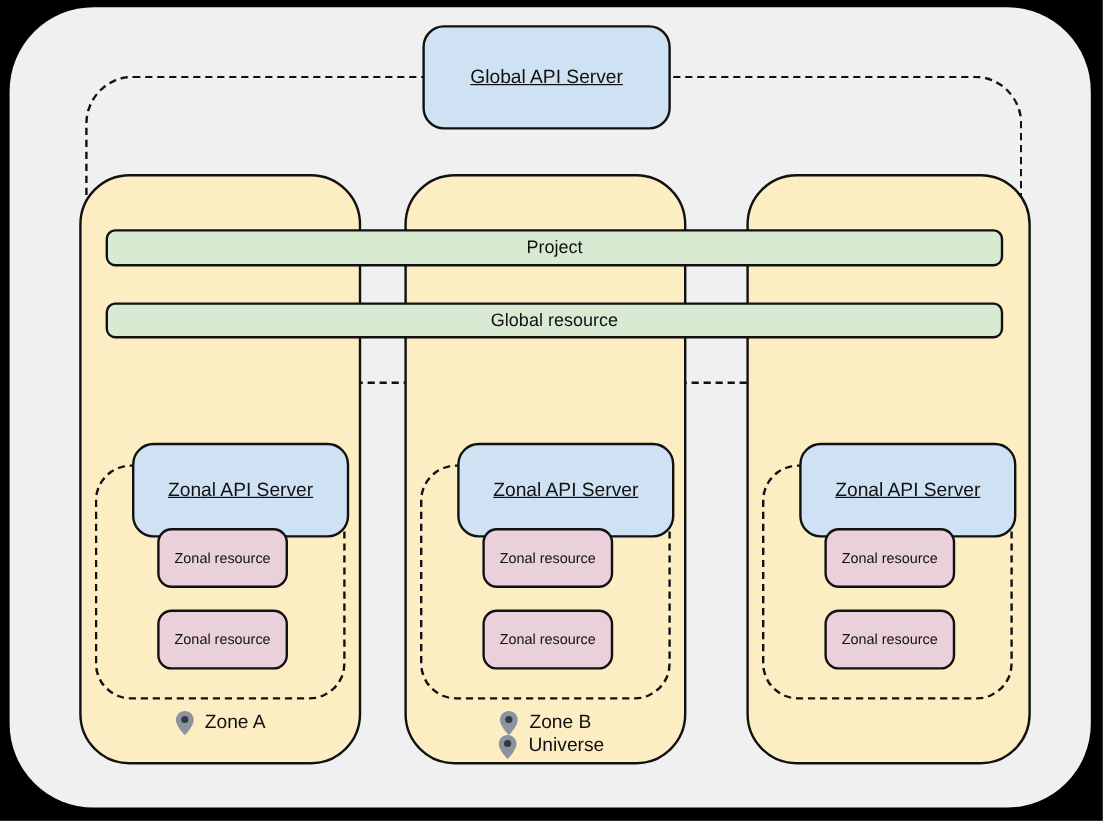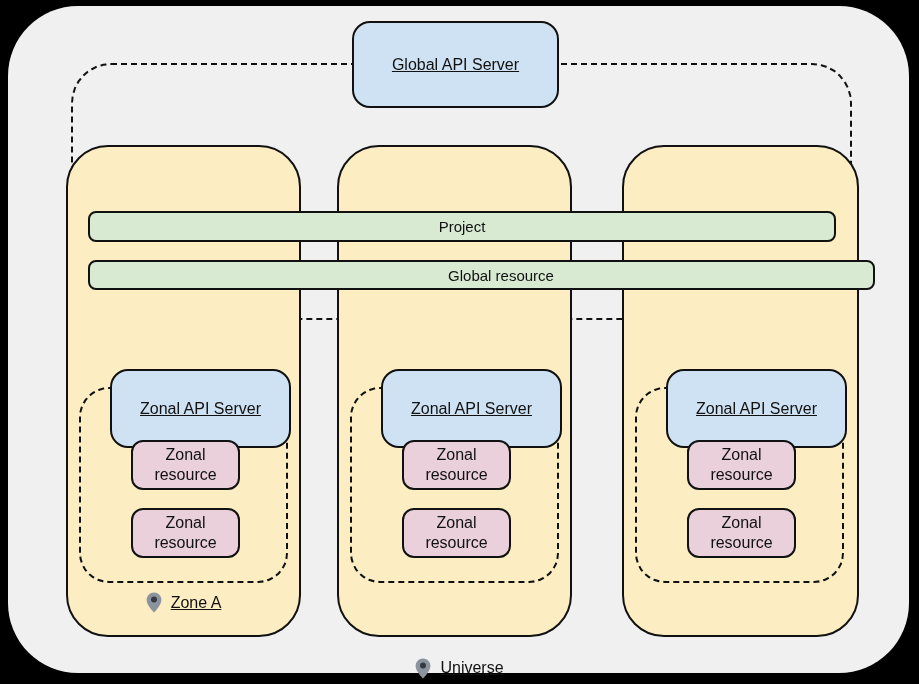--- a/index.html
+++ b/index.html
@@ -31,24 +31,24 @@
   }
   .zone.a { left:66px; }
   .zone.b { left:337px; }
   .zone.c { left:622px; width:233px; }
 
   .hbar {
     position:absolute; left:88px; width:744px; height:27px;
     background:var(--resource-green,#d9ead3);
     border:2px solid #111; border-radius:8px;
     display:flex; align-items:center; justify-content:center;
-    font-size:15px; z-index:4;margin-top:20px;
+    font-size:15px; z-index:4;
   }
   .hbar.project { top:191px; }
-  .hbar.globalres { top:240px; height:26px;padding-left:39px; }
+  .hbar.globalres { top:252px; height:26px; }
 
   .api-server {
     background:var(--server-fill,#cfe2f3);
     border:2px solid #111; border-radius:18px;
     display:flex; align-items:center; justify-content:center;
     font-size:16px;
     text-decoration:underline;
   }
   .global-api {
     position:absolute; left:352px; top:21px; width:203px; height:83px; z-index:5;
@@ -59,32 +59,32 @@
     border:2px dashed #111; border-radius:30px; z-index:1;
   }
   .zonal-api {
     position:absolute; left:42px; top:198px; width:177px; height:75px; z-index:2;margin-top:24px;
   }
   .pink-box {
     position:absolute; left:63px; width:105px; height:46px;
     background:var(--resource-pink,#e9d0db);
     border:2px solid #111; border-radius:12px;
     display:flex; align-items:center; justify-content:center; text-align:center;
-    font-size:16px; line-height:20px; z-index:2;
+    font-size:12px; line-height:20px; z-index:2;
   }
   .pink-box.r1 { top:293px; }
   .pink-box.r2 { top:361px; }
 
   .pin-label {
     position:absolute; left:0; width:100%;
     display:flex; align-items:center; justify-content:center; gap:9px;
-    font-size:16px; z-index:2;text-decoration:underline;
+    font-size:16px; z-index:2;
   }
   .zone .pin-label { top:445px; }
-  .universe-label { top:655px; height:26px; z-index:3; }
+  .universe-label { top:609px; height:26px; z-index:3; }
   .pin-icon { width:16px; height:21px; flex:0 0 auto; }
 </style>
 </head>
 <body>
 
 <div class="canvas">
 
   <div class="universe"></div>
 
   <div class="global-dashed"></div>
@@ -101,20 +101,27 @@
       </svg>
       <span>Zone A</span>
     </div>
   </div>
 
   <div class="zone b">
     <div class="zone-dashed"></div>
     <div class="api-server zonal-api">Zonal API Server</div>
     <div class="pink-box r1">Zonal resource</div>
     <div class="pink-box r2">Zonal resource</div>
+    <div class="pin-label">
+      <svg class="pin-icon" viewBox="0 0 16 21">
+        <path d="M8 0.5 C3.9 0.5 0.6 3.8 0.6 7.9 c0 5.2 7.4 12.6 7.4 12.6 s7.4-7.4 7.4-12.6 C15.4 3.8 12.1 0.5 8 0.5 z" fill="#8b939e"></path>
+        <circle cx="8" cy="7.6" r="3" fill="#333a42"></circle>
+      </svg>
+      <span>Zone B</span>
+    </div>
   </div>
 
   <div class="zone c">
     <div class="zone-dashed"></div>
     <div class="api-server zonal-api">Zonal API Server</div>
     <div class="pink-box r1">Zonal resource</div>
     <div class="pink-box r2">Zonal resource</div>
   </div>
 
   <div class="hbar project">Project</div>

